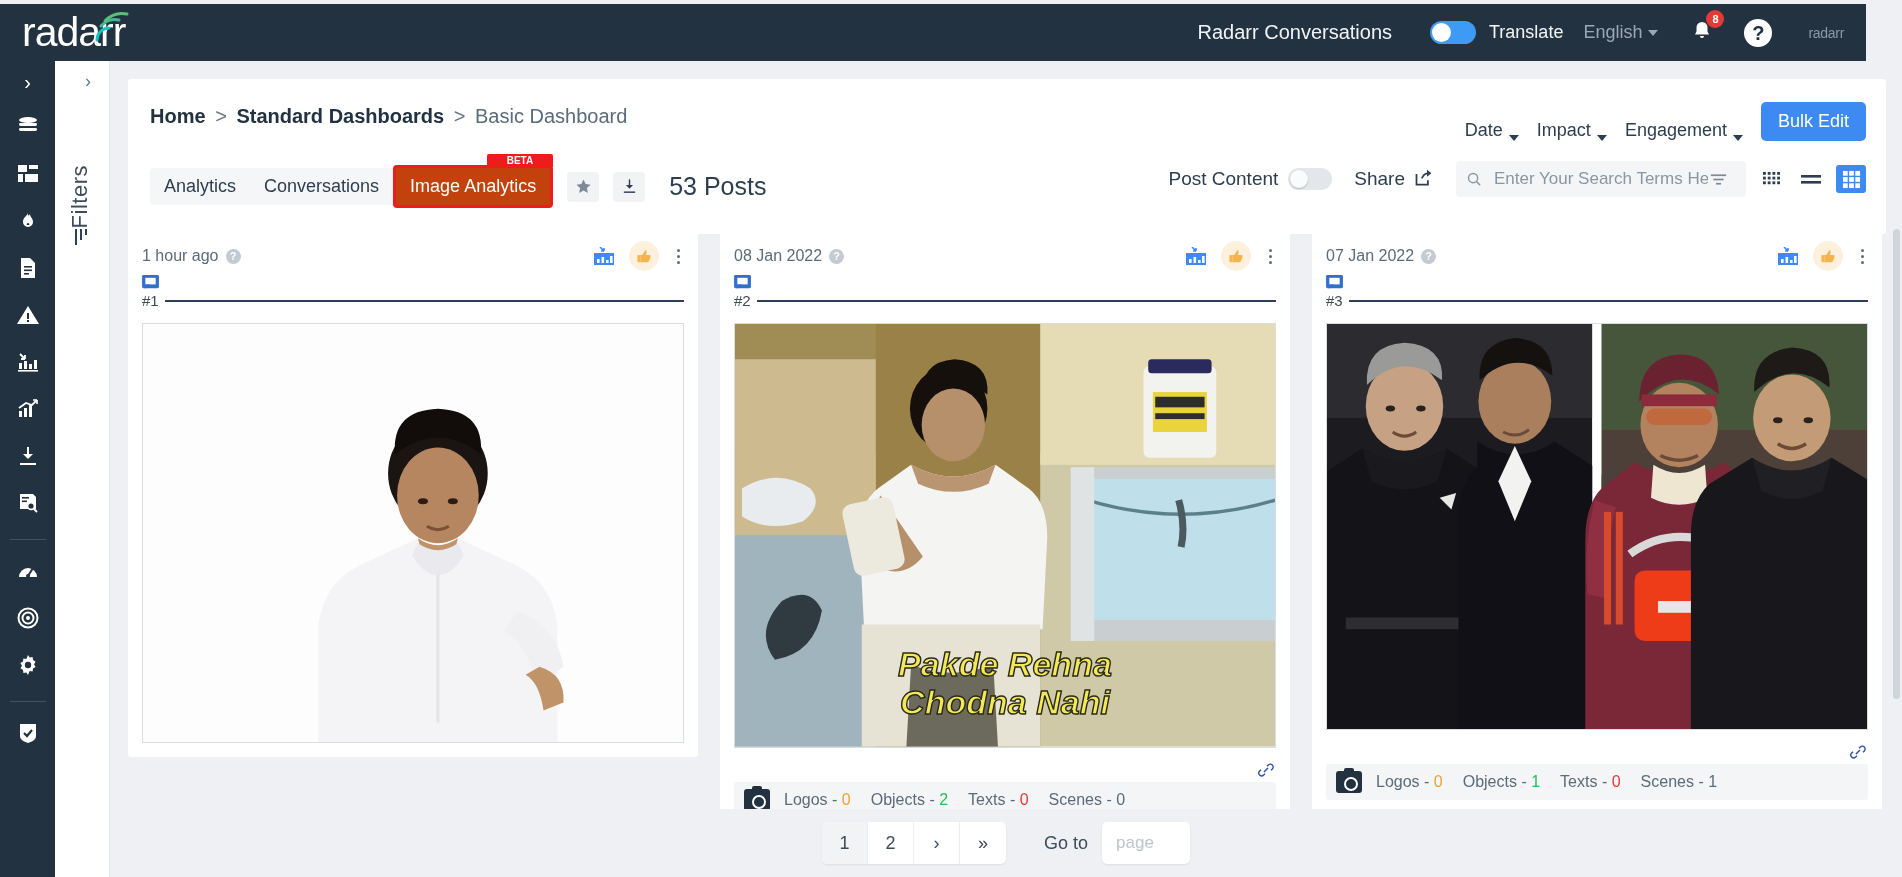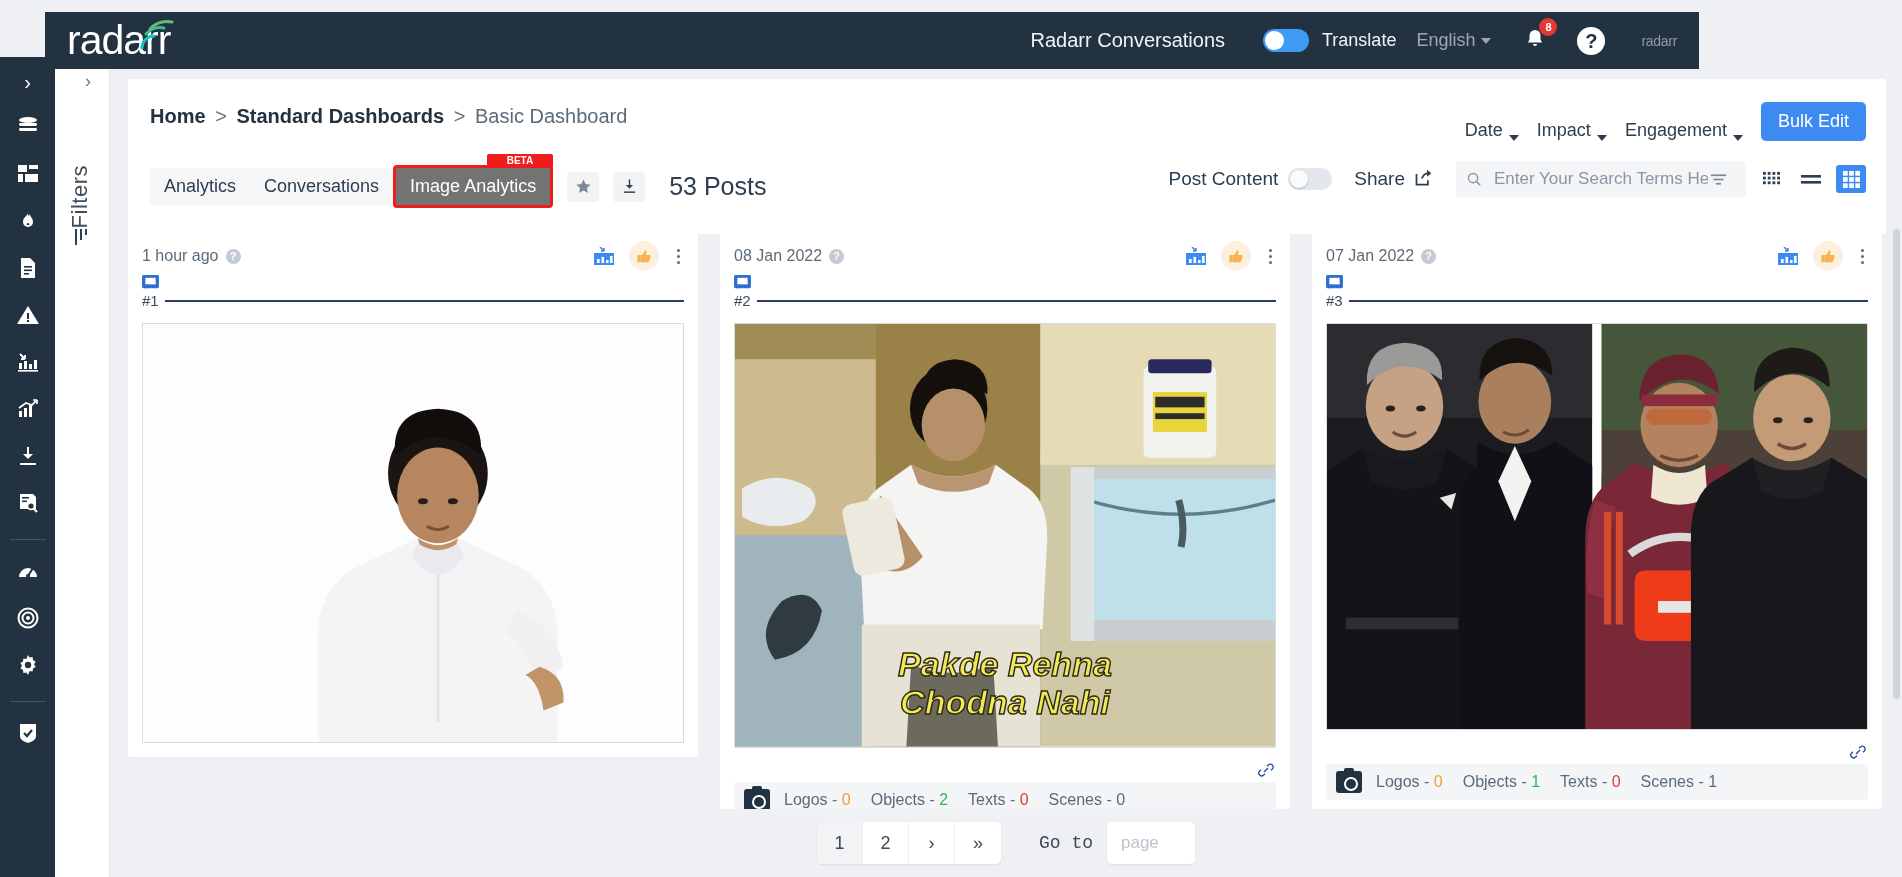--- a/index.html
+++ b/index.html
@@ -5,22 +5,22 @@
   * { box-sizing: border-box; }
   html, body { margin:0; padding:0; }
   body {
     width:1902px; height:877px; overflow:hidden;
     font-family:"Liberation Sans", sans-serif;
     background:#eef0f4; color:#2c3e50; position:relative;
   }
 
   
   .topbar {
-    position:absolute; left:0; top:12px; width:1654px; height:57px;
-    background:#233240; display:flex; align-items:center; z-index:30;margin-left:45px;
+    position:absolute; left:0; top:4px; width:1866px; height:57px;
+    background:#233240; display:flex; align-items:center; z-index:30;
   }
   .logo-wrap { margin-left:22px; display:flex; align-items:flex-end; height:57px; padding-bottom:10px; }
   .logo-text { font-size:41px; color:#fff; letter-spacing:-1px; line-height:38px; font-weight:400; }
   .topbar-right { margin-left:auto; display:flex; align-items:center; gap:0; padding-right:22px; }
   .org-name { color:#f1f4f7; font-size:20px; margin-right:38px; }
   .toggle {
     width:46px; height:23px; border-radius:12px; background:#3d9bf5; position:relative; margin-right:13px;
   }
   .toggle .knob { position:absolute; left:2px; top:2px; width:19px; height:19px; border-radius:50%; background:#fff; }
   .translate-label { color:#f1f4f7; font-size:18px; margin-right:20px; }
@@ -78,21 +78,21 @@
   .bulk {
     background:#3d8bf2; color:#fff; font-size:18px; border:none; border-radius:5px;
     padding:9px 17px; cursor:pointer; font-family:inherit;
   }
 
   
   .tabrow { position:absolute; left:22px; top:86px; display:flex; align-items:center; }
   .tab { font-size:18px; color:#2c3e50; padding:8px 14px; background:#f5f6f8; }
   .tab:first-child { border-radius:4px 0 0 4px; }
   .tab-active-wrap { position:relative; border:3px solid #f01b1b; border-radius:4px; }
-  .tab-active { background:#737373; color:#fff; font-size:18px; padding:8px 14px; display:block; }
+  .tab-active { background:#c2410c; color:#fff; font-size:18px; padding:8px 14px; display:block; }
   .beta {
     position:absolute; right:-3px; top:-14px; background:#f01b1b; color:#fff;
     font-size:10px; font-weight:bold; padding:1px 20px; border-radius:2px 2px 0 0;
   }
   .sqbtn {
     width:32px; height:30px; background:#f2f3f5; border-radius:4px; margin-left:14px;
     display:flex; align-items:center; justify-content:center;
   }
   .posts { font-size:25px; color:#2c3e50; margin-left:24px; }
 
@@ -153,21 +153,21 @@
     position:absolute; left:110px; bottom:0; width:1792px; height:68px; background:#eef0f4;
     display:flex; align-items:center; justify-content:center; z-index:20;
   }
   .pager { display:flex; background:#fff; border-radius:5px; box-shadow:0 1px 2px rgba(0,0,0,.08); overflow:hidden; }
   .pg {
     min-width:46px; height:42px; display:flex; align-items:center; justify-content:center;
     font-size:18px; color:#3e4b58; border-right:1px solid #eceff2; cursor:pointer;
   }
   .pg:last-child { border-right:none; }
   .pg.active { background:#f2f3f5; }
-  .goto { font-size:18px; color:#3e4b58; margin-left:38px; margin-right:14px;font-family:Liberation Mono, monospace; }
+  .goto { font-size:18px; color:#3e4b58; margin-left:38px; margin-right:14px; }
   .goto-input {
     width:88px; height:42px; border:none; border-radius:5px; background:#fff; outline:none;
     font-size:17px; font-family:inherit; color:#3e4b58; padding:0 14px; box-shadow:0 1px 2px rgba(0,0,0,.08);
   }
   .goto-input::placeholder { color:#bcc4cc; }
 
   .scrollbar { position:absolute; right:2px; top:172px; width:7px; height:470px; background:#cfd5db; border-radius:4px; }
 
   
   .ph { display:block; }

